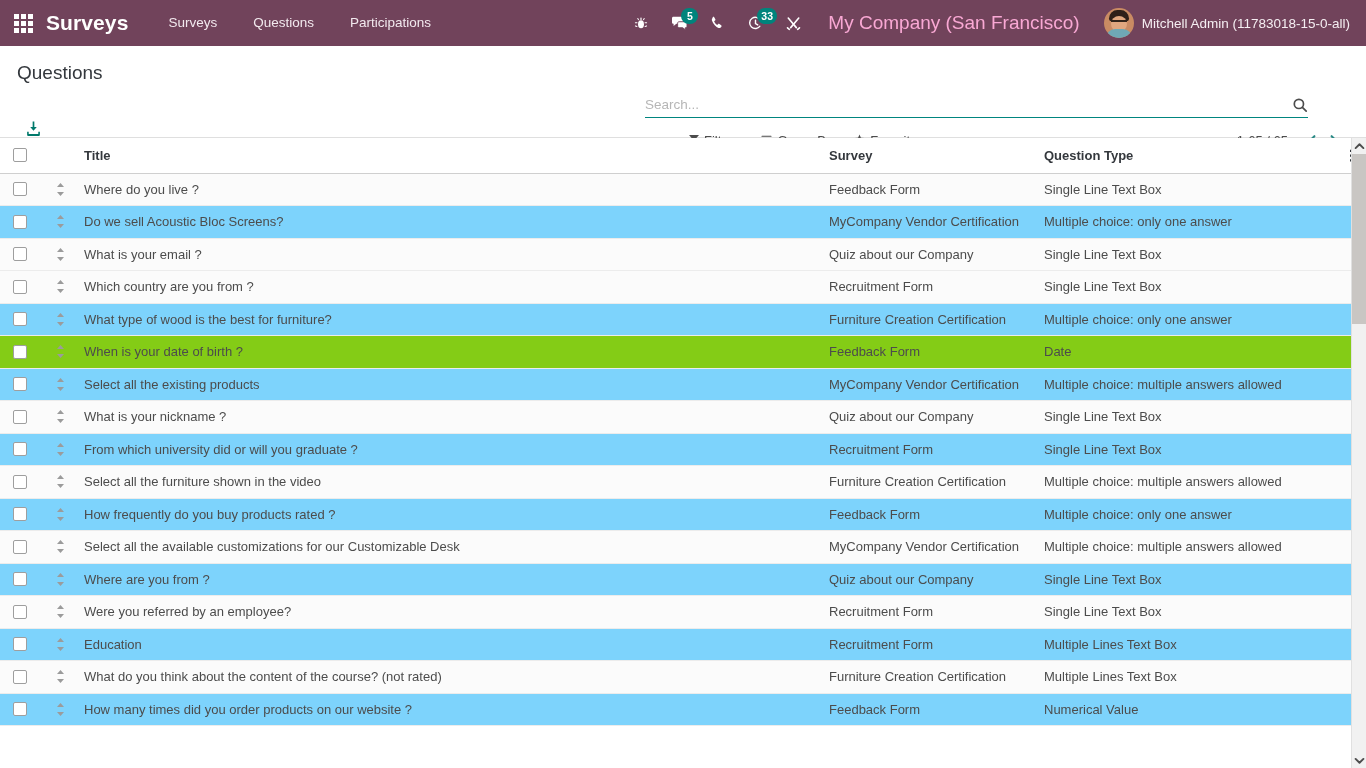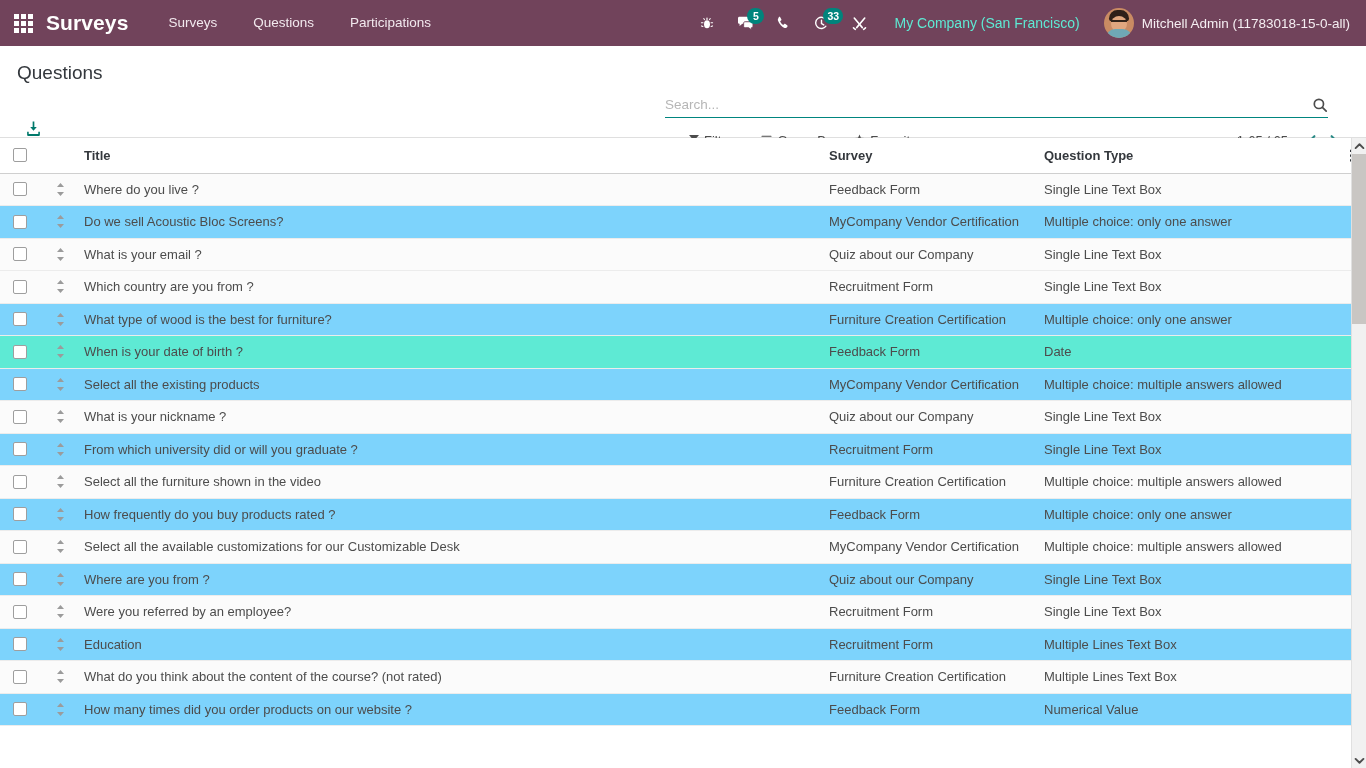--- a/index.html
+++ b/index.html
@@ -73,22 +73,22 @@
     padding: 0 4px;
     border-radius: 9px;
     background: #00847c;
     color: #ffffff;
     font-size: 10.5px;
     font-weight: bold;
     line-height: 16px;
     text-align: center;
   }
   .company-name {
-    font-size: 14px;
-    color: #5eead4;
+    font-size: 19px;
+    color: #f9a8d4;
     padding: 0 16px;
     line-height: 46px;
     cursor: pointer;
     white-space: nowrap;
   }
   .user-menu {
     display: flex; align-items: center;
     padding: 0 16px 0 8px;
     height: 46px;
     cursor: pointer;
@@ -152,21 +152,21 @@
     display: inline-flex;
     align-items: center;
     justify-content: center;
     width: 22px; height: 22px;
     color: #00796b;
     cursor: pointer;
   }
 
   .searchview {
     position: absolute;
-    left: 665px; top: 50px;
+    left: 645px; top: 50px;
     width: 663px;
   }
   .search-row {
     display: flex;
     align-items: center;
     border-bottom: 1px solid #00857f;
     padding-bottom: 3px;
   }
   .search-input {
     flex: 1;
@@ -261,21 +261,21 @@
     border-bottom: 1px solid #ececec;
     padding: 0 8px;
     color: #4c4c4c;
     vertical-align: middle;
     overflow: hidden;
     text-overflow: ellipsis;
     white-space: nowrap;
   }
   tbody tr.odd  td { background: #fbfbfb; margin-left: 41px; }
   tbody tr.even td { background: #7dd3fc; }
-  tbody tr.hovered td { background: #5eead4; }
+  tbody tr.hovered td { background: #84cc16; }
 
   .col-check   { width: 44px; }
   .col-handle  { width: 32px; }
   .col-title   { width: 745px; }
   .col-survey  { width: 215px; }
   .col-qtype   { width: 300px; }
   .col-optbtn  { width: 15px; }
 
   .cb {
     width: 14px; height: 14px;

